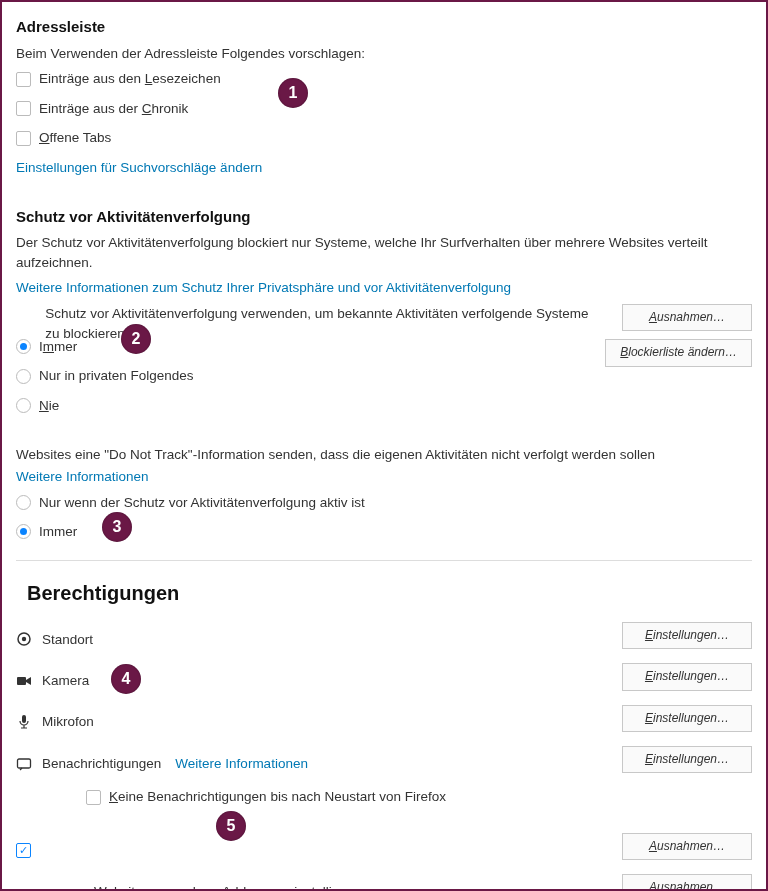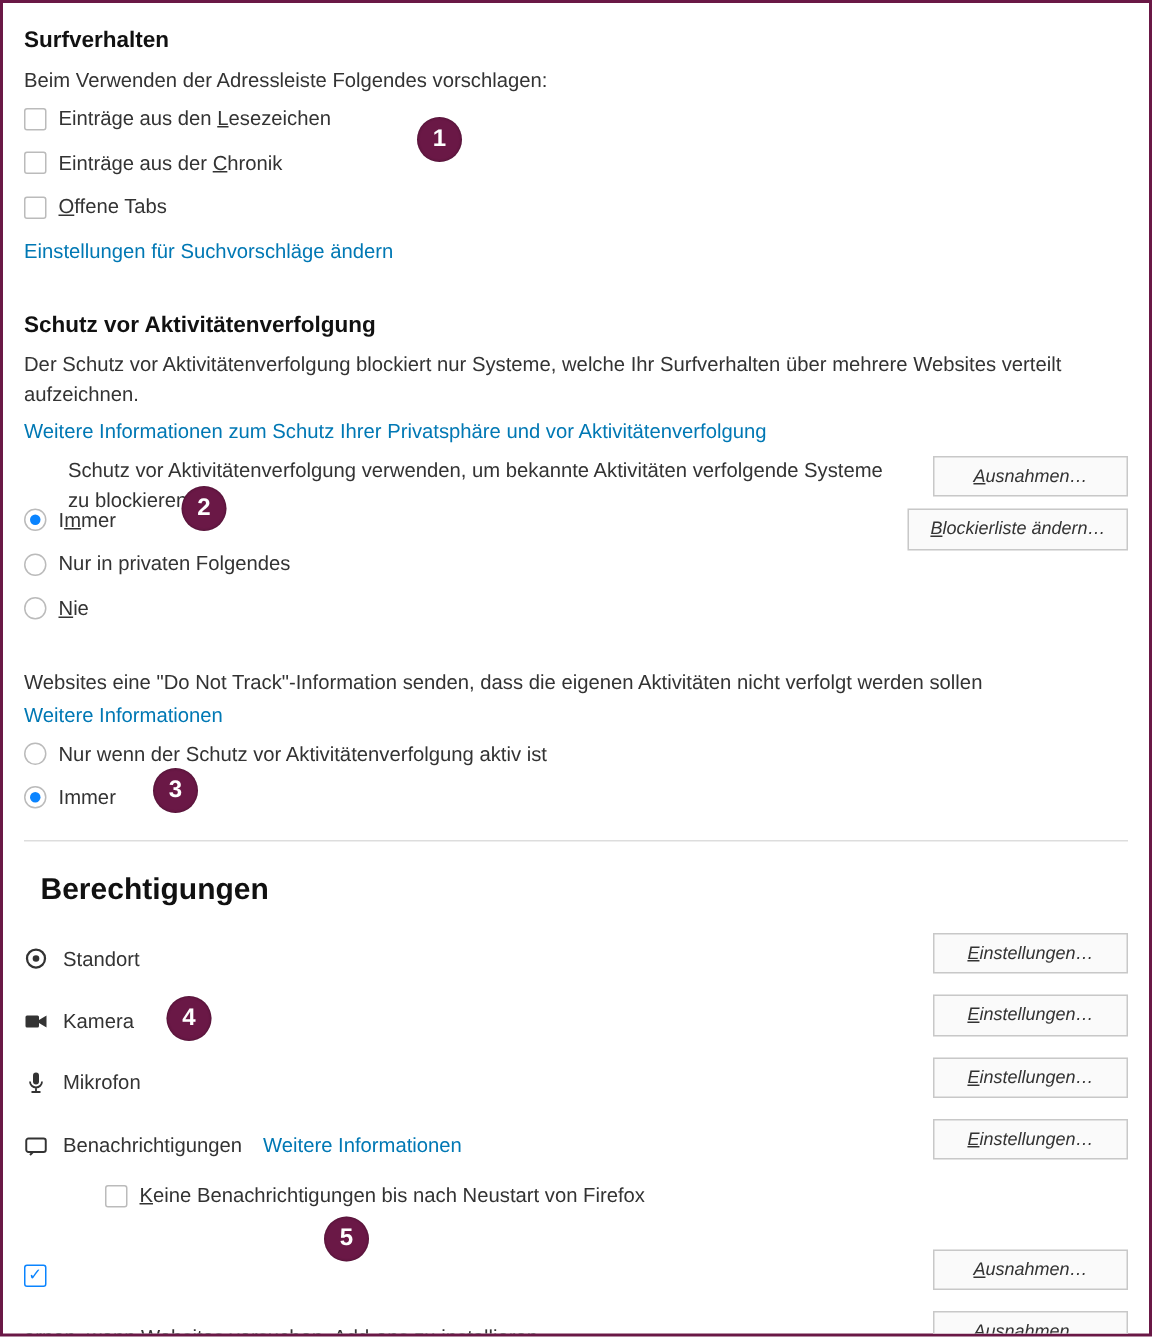--- a/index.html
+++ b/index.html
@@ -93,28 +93,28 @@
     display:block;
     font-style:italic;
   }
   .btn-col { display:flex; flex-direction:column; align-items:flex-end; }
   .perm-row {
     display:flex; justify-content:space-between; align-items:center;
     margin:6px 0;
   }
   .perm-left { display:flex; align-items:center; gap:10px; }
   .perm-icon { width:16px; height:16px; flex-shrink:0; }
-  .indent { margin-left:6px; margin-top:4px;padding-left:48px; }
+  .indent { margin-left:22px; margin-top:4px;padding-left:48px; }
   .spacer10{height:10px;}
 </style>
 </head>
 <body>
 
 <div class="section">
-  <h2>Surfverhalten</h2>
+  <h2>Adressleiste</h2>
   <div class="sub">Beim Verwenden der Adressleiste Folgendes vorschlagen:</div>
 
   <div class="checkbox-row">
     <div class="cb"></div>
     <span>Einträge aus den <span class="und">L</span>esezeichen</span>
   </div>
   <div class="checkbox-row">
     <div class="cb"></div>
     <span>Einträge aus der <span class="und">C</span>hronik</span>
   </div>

